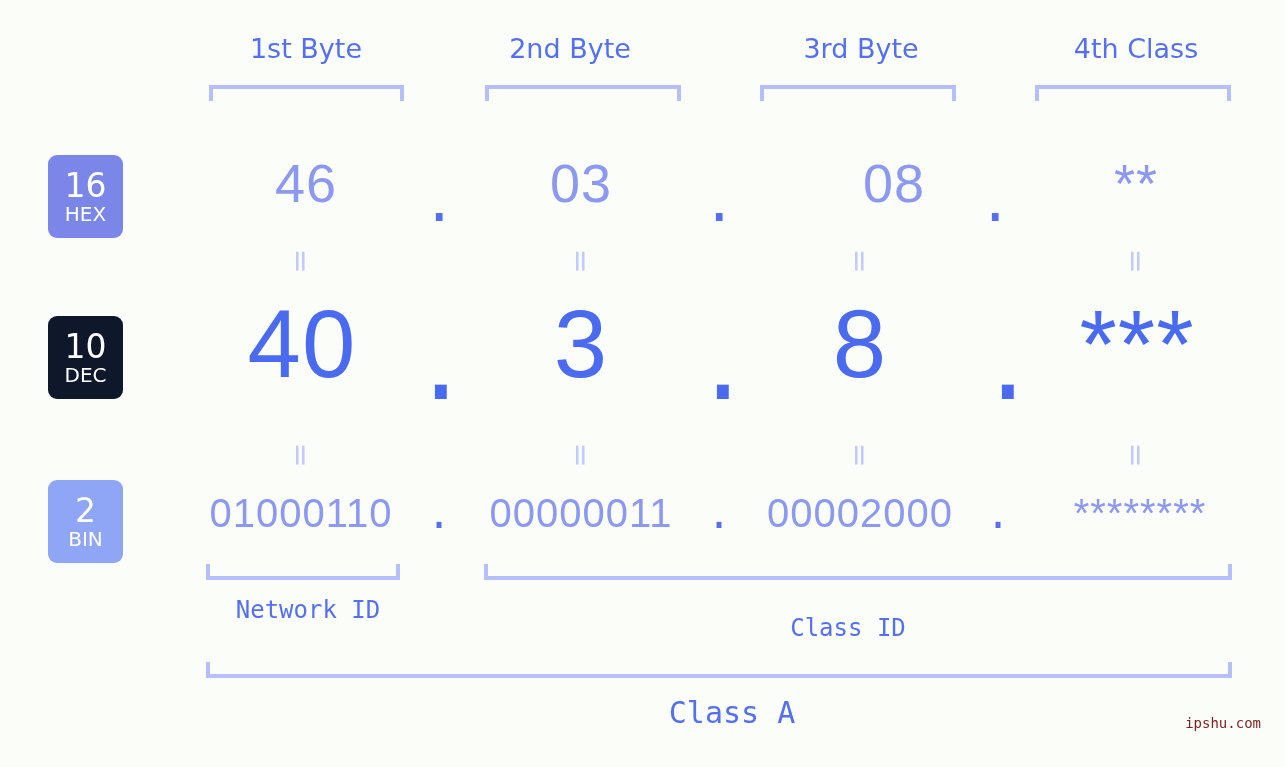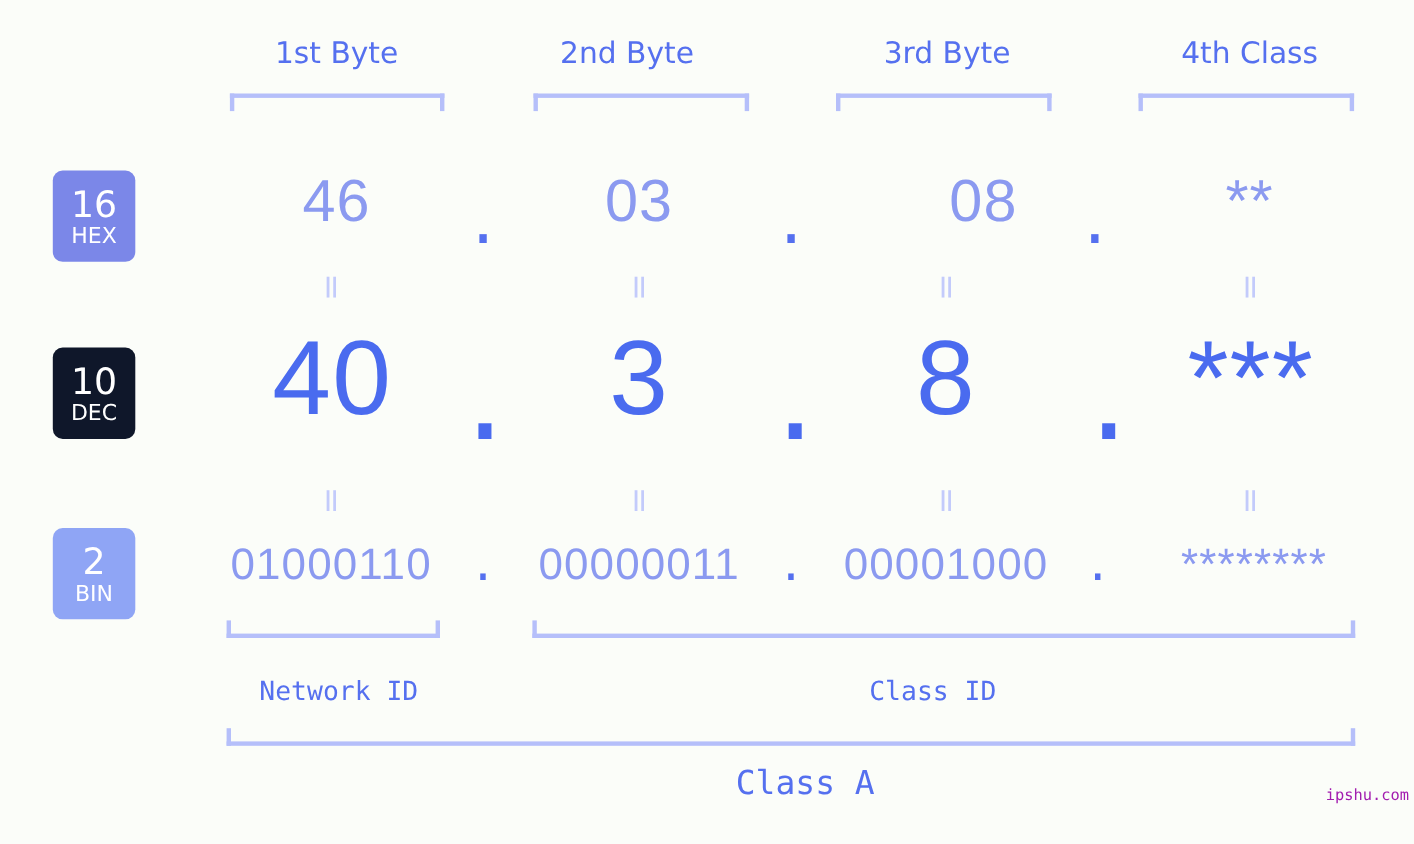--- a/index.html
+++ b/index.html
@@ -159,25 +159,25 @@
     text-align: center;
     font-family: "DejaVu Sans Mono", monospace;
     font-size: 30px;
     color: #5570ef;
     white-space: nowrap;
   }
 
   
   .watermark {
     position: absolute;
-    right: 4px;
+    right: 24px;
     top: 715px;
     font-family: "DejaVu Sans Mono", monospace;
     font-size: 14px;
-    color: #a21caf;
+    color: #7f1d1d;
     white-space: nowrap;
   }
 </style>
 </head>
 <body>
 
 <div id="stage">
 
   <div class="byte-label" style="left:186px; width:240px;">1st Byte</div>
   <div class="byte-label" style="left:450px; width:240px;">2nd Byte</div>
@@ -225,28 +225,28 @@
 
   <div class="eq" style="left:281px; top:440px;">=</div>
   <div class="eq" style="left:561px; top:440px;">=</div>
   <div class="eq" style="left:840px; top:440px;">=</div>
   <div class="eq" style="left:1116px; top:440px;">=</div>
 
   <div class="val bin-val" style="left:181px; width:240px;">01000110</div>
   <div class="dot-bin" style="left:427px;">.</div>
   <div class="val bin-val" style="left:461px; width:240px;">00000011</div>
   <div class="dot-bin" style="left:707px;">.</div>
-  <div class="val bin-val" style="left:740px; width:240px;">00001000</div>
+  <div class="val bin-val" style="left:740px; width:240px;">00002000</div>
   <div class="dot-bin" style="left:986px;">.</div>
   <div class="val bin-val" style="left:1020px; width:240px;">********</div>
 
   <div class="bracket-up" style="left:206px; top:564px; width:194px;"></div>
   <div class="bracket-up" style="left:484px; top:564px; width:748px;"></div>
 
-  <div class="id-label" style="left:188px; top:614px; width:240px;">Network ID</div>
+  <div class="id-label" style="left:188px; top:596px; width:240px;">Network ID</div>
   <div class="id-label" style="left:728px; top:614px; width:240px;">Class ID</div>
 
   <div class="bracket-up" style="left:206px; top:662px; width:1026px;"></div>
   <div class="class-label" style="left:612px; width:240px;">Class A</div>
 
   <div class="watermark">ipshu.com</div>
 
 </div>
 
 </body></html>

